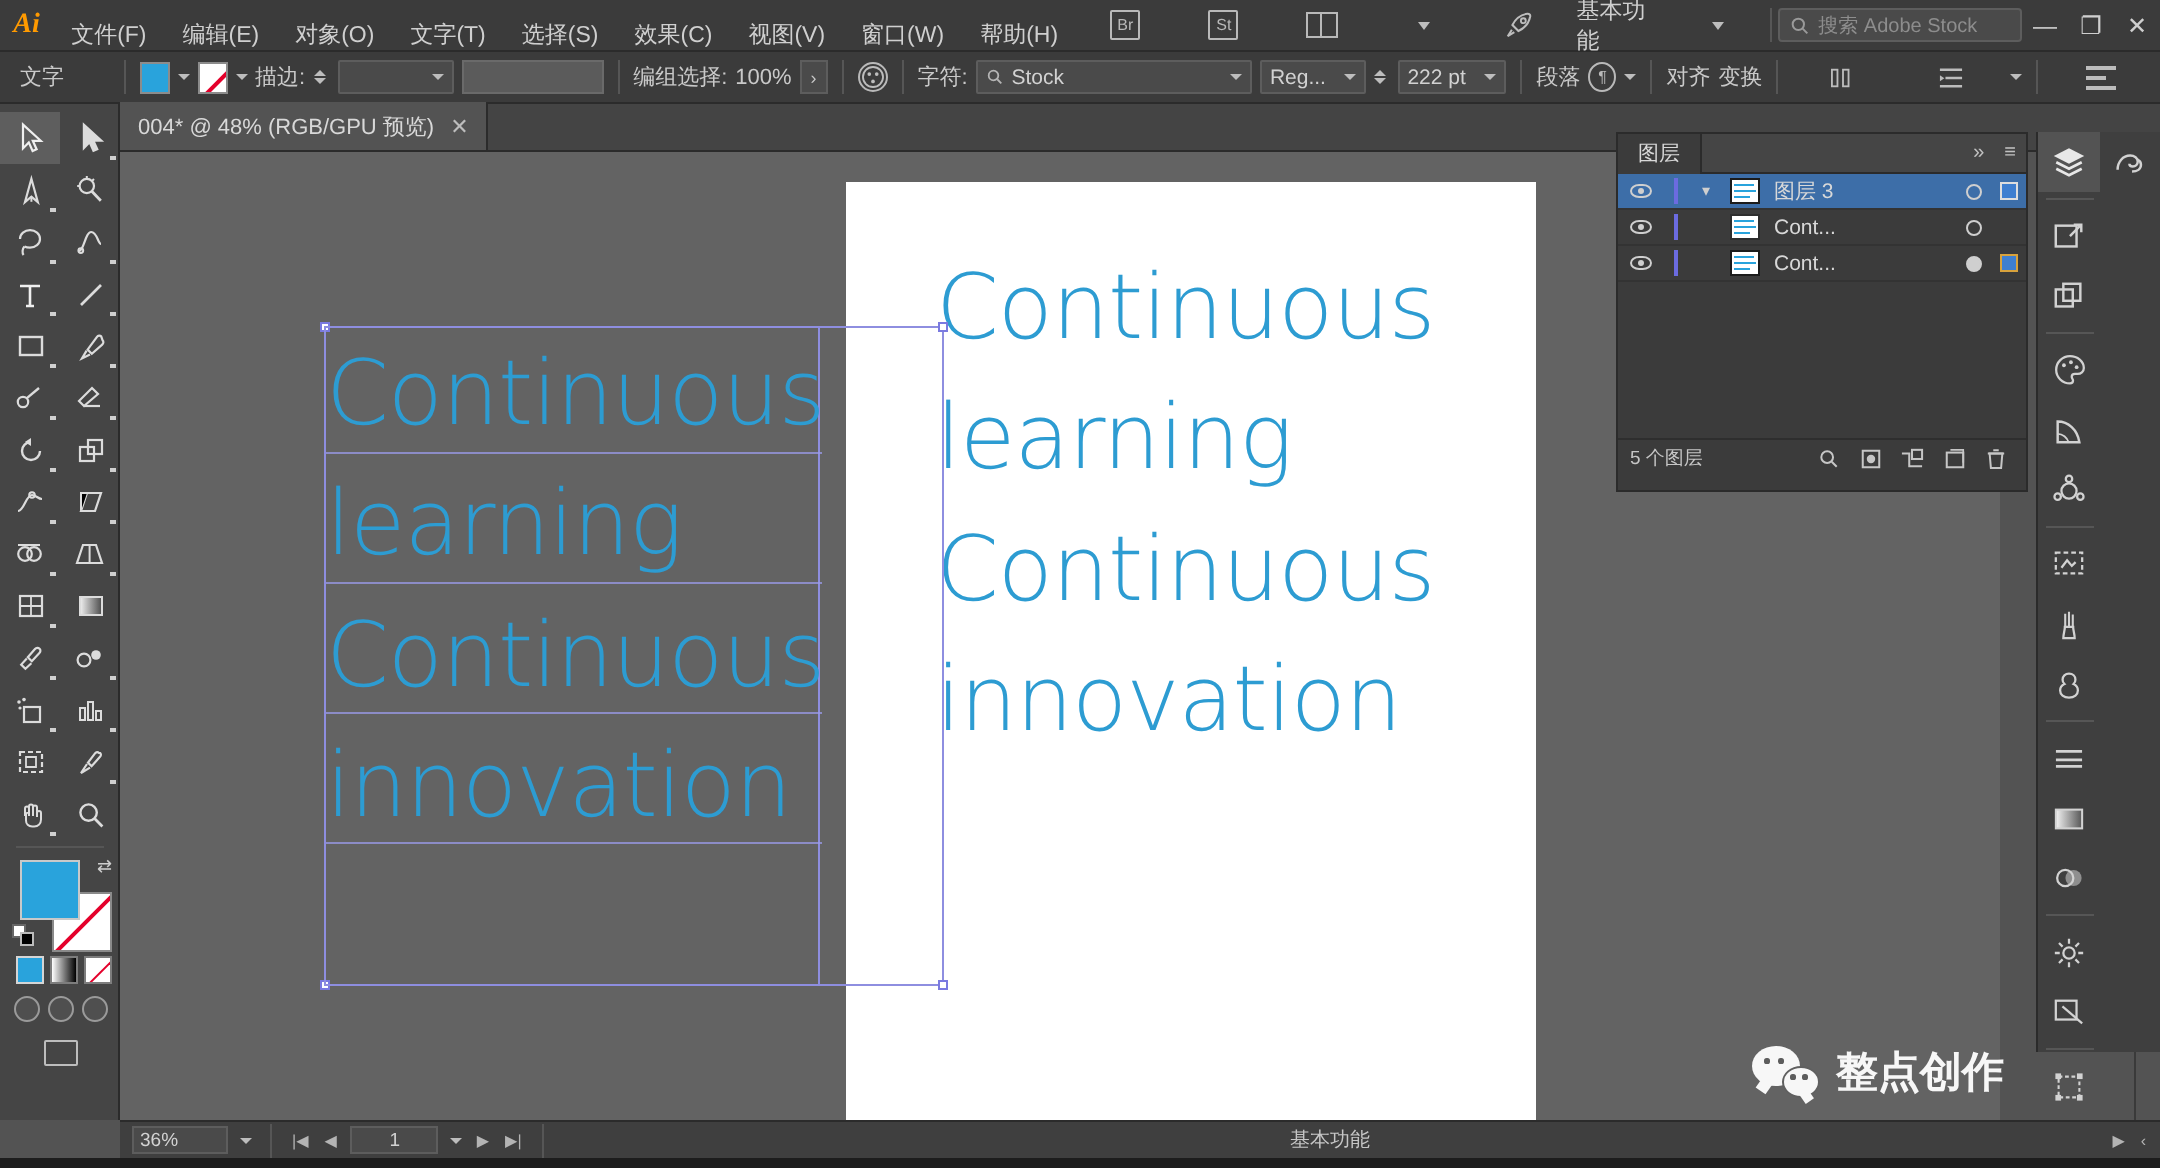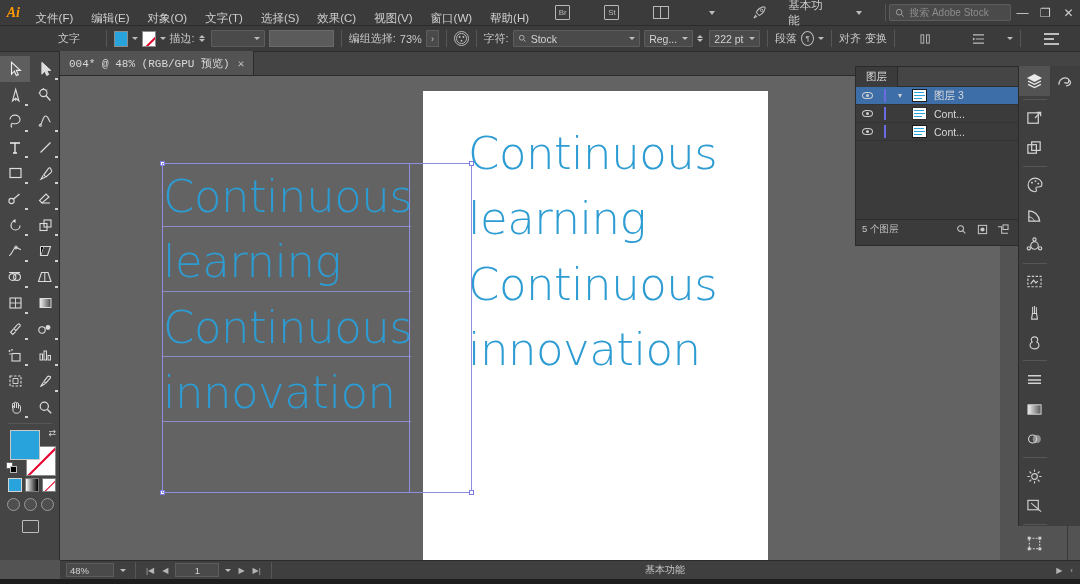--- a/index.html
+++ b/index.html
@@ -82,21 +82,21 @@
   }
   .circle-ic{ width:15px;height:15px;border-radius:50%;border:1.3px solid #b9b9b9;
     display:flex;align-items:center;justify-content:center;font-size:8px;color:#b9b9b9;}
   .align-ic{ width:15px;height:12px;display:flex;flex-direction:column;justify-content:space-between;}
   .align-ic i{ display:block;height:2px;background:#bcbcbc; }
   .align-ic i:nth-child(1){width:100%;} .align-ic i:nth-child(2){width:66%;} .align-ic i:nth-child(3){width:100%;}
 
   
   .tabbar{
     position:absolute;left:60px;top:52px;width:1020px;height:24px;
-    background:#444444;border-bottom:1px solid #2b2b2b;display:flex;align-items:flex-end;font-family:Liberation Mono, monospace;
+    background:#444444;border-bottom:1px solid #2b2b2b;display:flex;align-items:flex-end;
   }
   .doctab{
     height:24px;background:#535353;border-right:1px solid #2b2b2b;
     display:flex;align-items:center;gap:8px;padding:0 9px;color:#d8d8d8;font-size:11px;white-space:nowrap;
   }
   .tab-close{ color:#bdbdbd;font-size:11px; }
 
   
   .toolbar{
     position:absolute;left:0;top:52px;width:60px;height:508px;
@@ -182,21 +182,21 @@
   .nav-field{
     width:44px;height:14px;background:#4a4a4a;border:1px solid #5d5d5d;
     display:flex;align-items:center;justify-content:center;font-size:9.5px;color:#d2d2d2;
   }
   .nav-ar{ color:#b4b4b4;font-size:8px;padding:0 1px; }
   .taskbar{ position:absolute;left:0;top:579px;width:1080px;height:5px;background:#1d1d1d; }
 
   
   .layers-panel{
     position:absolute;left:808px;top:66px;width:206px;height:180px;
-    background:#3b3b3b;border:1px solid #2b2b2b;margin-left:47px;
+    background:#3b3b3b;border:1px solid #2b2b2b;
   }
   .lp-header{
     height:20px;background:#454545;display:flex;align-items:center;
     border-bottom:1px solid #2b2b2b;
   }
   .lp-tab{
     height:20px;padding:0 10px;display:flex;align-items:center;
     background:#3b3b3b;color:#d8d8d8;font-size:10.5px;border-right:1px solid #2b2b2b;
   }
   .lp-hspace{ flex:1; }
@@ -325,39 +325,39 @@
           <path d="M7.6 7.6 10.4 10.4" stroke="#9a9a9a" stroke-width="1.2"></path>
         </svg>
       <span>搜索 Adobe Stock</span>
     </div>
     <div class="win-btn">—</div>
     <div class="win-btn">❐</div>
     <div class="win-btn">✕</div>
   </div>
 
   <div class="optionsbar">
-    <div class="opt-label" style="width:54px;padding-left:6px;margin-left:48px;">文字</div>
+    <div class="opt-label" style="width:54px;padding-left:6px;">文字</div>
     <div class="opt-sep"></div>
     <div class="swatch-fill"></div>
     <div class="mini-caret"></div>
     <div class="swatch-stroke"></div>
     <div class="mini-caret"></div>
     <div class="opt-label">描边:</div>
     <div class="stepper">
         <i></i>
         <i></i>
       </div>
     <div class="opt-field opt-strokewidth">
       <span></span>
       <div class="mini-caret"></div>
     </div>
     <div class="opt-blank"></div>
     <div class="opt-sep"></div>
     <div class="opt-label">编组选择:</div>
-    <div class="opt-label">73%</div>
+    <div class="opt-label">100%</div>
     <div class="arrow-btn">›</div>
     <div class="opt-sep"></div>
     <div class="circle-ic">
       <svg width="13" height="13" viewBox="0 0 14 14">
           <circle cx="7" cy="7" r="5.4" fill="none" stroke="#bdbdbd" stroke-width="1"></circle>
           <circle cx="5" cy="5.4" r="1" fill="#bdbdbd"></circle>
           <circle cx="9" cy="5.4" r="1" fill="#bdbdbd"></circle>
           <circle cx="7" cy="9.4" r="1" fill="#bdbdbd"></circle>
         </svg>
     </div>
@@ -922,24 +922,35 @@
         <svg width="17" height="16" viewBox="0 0 18 17">
             <path d="M2.2 2v13" stroke="#d2d2d2" stroke-width="1.3"></path>
             <rect x="4.5" y="3.5" width="9" height="3.4" fill="#d2d2d2"></rect>
             <rect x="4.5" y="9.5" width="6" height="3.4" fill="#d2d2d2"></rect>
           </svg>
       </div>
 
     </div>
   </div>
 
+  <div class="watermark">
+    <div class="wc-logo">
+      <div class="big"></div>
+      <div class="sml"></div>
+      <div class="wc-dot" style="left:6px;top:6px;"></div>
+      <div class="wc-dot" style="left:13px;top:6px;"></div>
+      <div class="wc-dot" style="left:19px;top:14px;"></div>
+      <div class="wc-dot" style="left:25px;top:14px;"></div>
+    </div>
+    <span>整点创作</span>
+  </div>
 
   <div class="statusbar">
     <div class="zoom-field">
-      <span>48%</span>
+      <span>36%</span>
     </div>
     <div class="mini-caret"></div>
     <div class="opt-sep"></div>
     <span class="nav-ar">|◀</span>
     <span class="nav-ar">◀</span>
     <div class="nav-field">
       <span>1</span>
     </div>
     <div class="mini-caret"></div>
     <span class="nav-ar">▶</span>

